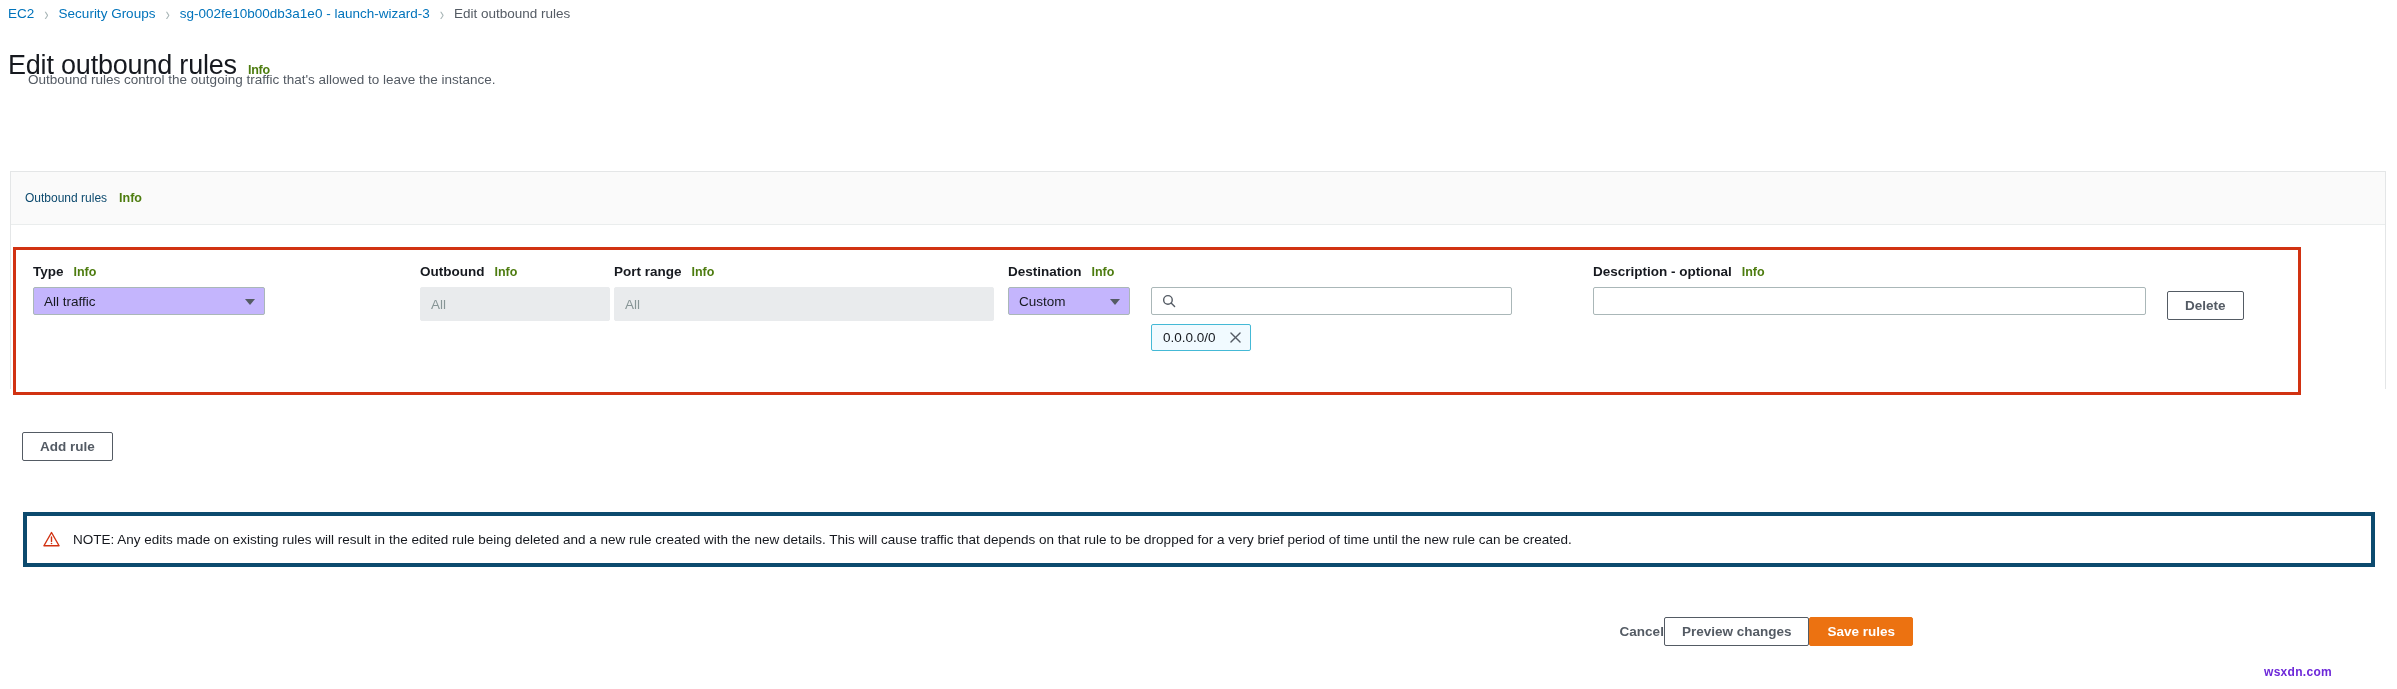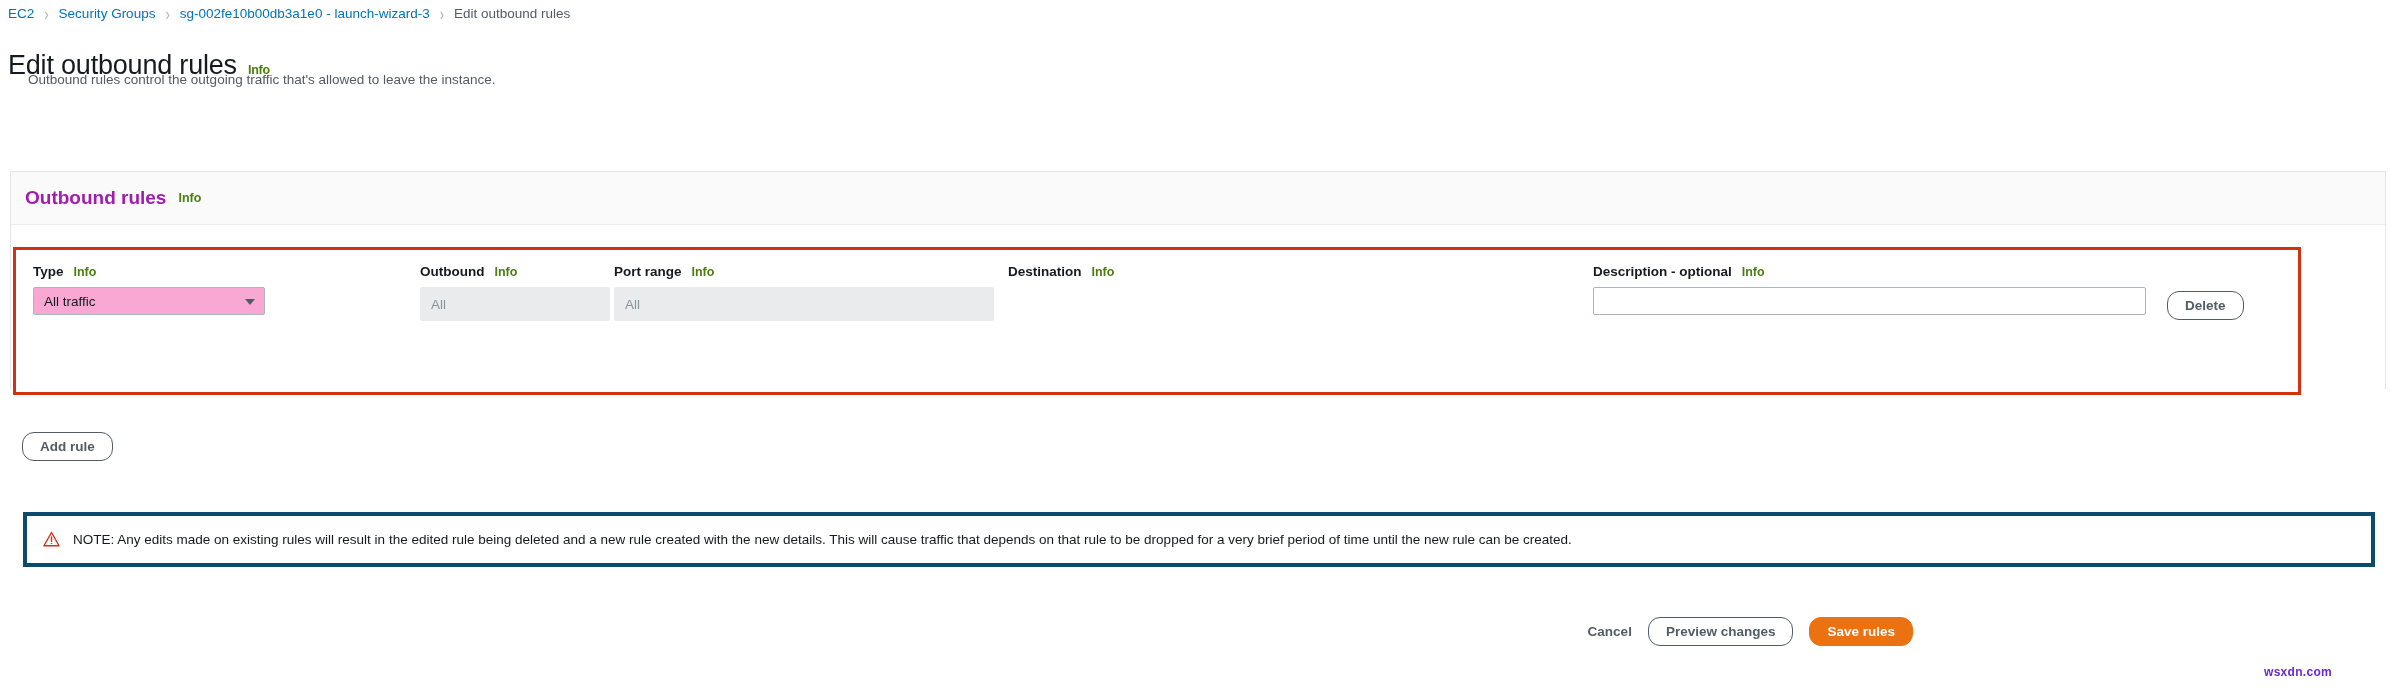--- a/index.html
+++ b/index.html
@@ -50,21 +50,21 @@
     border: 1px solid #e4e6e7;
     border-bottom: none;
   }
   .card-head {
     height: 53px; background: #fafafa;
     border-bottom: 1px solid #eaeded;
     display: flex; align-items: center; padding-left: 14px;
     gap: 12px;
   }
   .card-head-title {
-    font-size: 19px; font-weight: 700; color: #a21caf;
+    font-size: 12px; font-weight: 400; color: #0c4a6e;
   }
 
   
   .rule-region {
     position: absolute; left: 13px; top: 247px;
     width: 2288px; height: 148px;
     border: 3px solid #d13212;
     background: #ffffff;
   }
   .rule-grid {
@@ -74,21 +74,21 @@
   .col-label {
     display: flex; align-items: baseline; gap: 10px;
     font-size: 13.5px; font-weight: 700; color: #16191f;
     margin-bottom: 8px; white-space: nowrap;
   }
 
   
   .select {
     position: relative; height: 28px;
     border: 1px solid #aab7b8; border-radius: 2px;
-    background: #f9a8d4; display: flex; align-items: center;
+    background: #c4b5fd; display: flex; align-items: center;
     padding: 0 26px 0 10px; font-size: 13.5px; color: #16191f;
     cursor: pointer; white-space: nowrap;
   }
   .caret {
     position: absolute; right: 9px; top: 50%;
     width: 0; height: 0; margin-top: -2px;
     border-left: 5px solid transparent;
     border-right: 5px solid transparent;
     border-top: 6px solid #545b64;
   }
@@ -115,21 +115,21 @@
     gap: 13px; height: 27px; padding: 0 8px 0 11px;
     background: #f1faff; border: 1px solid #44b9d6;
     border-radius: 2px; font-size: 13.5px; color: #16191f;
     width: max-content;
   }
   .token-x { cursor: pointer; display: block; }
 
   
   .btn {
     display: inline-flex; align-items: center; justify-content: center;
-    height: 29px; padding: 0 17px; border-radius: 12px;
+    height: 29px; padding: 0 17px; border-radius: 2px;
     font-size: 13.5px; font-weight: 700; cursor: pointer;
     white-space: nowrap;
   }
   .btn-normal {
     background: #ffffff; border: 1px solid #545b64; color: #545b64;
   }
   .btn-primary {
     background: #ec7211; border: 1px solid #ec7211; color: #ffffff;
   }
   .btn-link {
@@ -147,21 +147,21 @@
     background: #ffffff; border: 4px solid #0c4a6e;
     display: flex; align-items: center; gap: 13px;
     padding-left: 16px;
     font-size: 13.5px; color: #16191f;
   }
   .warn-icon { flex: 0 0 auto; display: block; }
 
   
   .footer {
     position: absolute; right: 12px; top: 617px;
-    display: flex; align-items: center; gap: 16px; margin-left: 48px;
+    display: flex; align-items: center;  margin-left: 48px;
   }
   .watermark {
     position: absolute; left: 2264px; top: 665px;
     font-size: 12px; color: #6d28d9; letter-spacing: 0.3px;
     font-family: "Liberation Sans", sans-serif;
     text-shadow: 0 0 2px rgba(255,255,255,0.85);
     pointer-events: none;
     font-weight: bold;
   }
 </style>
@@ -225,20 +225,44 @@
         <div class="input-disabled" style="width:380px;">
           <span>All</span>
         </div>
       </div>
 
       <div class="col" style="left:992px; width:600px;">
         <div class="col-label">
           <span>Destination</span>
           <span class="info-link">Info</span>
         </div>
+        <div style="display:flex; align-items:flex-start; gap:21px;">
+          <div>
+            <div class="select" style="width:122px;">
+              <span>Custom</span>
+              <span class="caret"></span>
+            </div>
+          </div>
+          <div>
+            <div class="input-search" style="width:361px;">
+              <svg class="search-icon" width="14" height="14" viewBox="0 0 16 16">
+                <circle cx="6.8" cy="6.8" r="4.9" fill="none" stroke="#545b64" stroke-width="1.6"></circle>
+                <line x1="10.4" y1="10.4" x2="14.4" y2="14.4" stroke="#545b64" stroke-width="1.6" stroke-linecap="round"></line>
+              </svg>
+              <span></span>
+            </div>
+            <div class="token">
+              <span>0.0.0.0/0</span>
+              <svg class="token-x" width="13" height="13" viewBox="0 0 16 16">
+                <line x1="2.4" y1="2.4" x2="13.6" y2="13.6" stroke="#545b64" stroke-width="1.7" stroke-linecap="round"></line>
+                <line x1="13.6" y1="2.4" x2="2.4" y2="13.6" stroke="#545b64" stroke-width="1.7" stroke-linecap="round"></line>
+              </svg>
+            </div>
+          </div>
+        </div>
       </div>
 
       <div class="col" style="left:1577px; width:553px;">
         <div class="col-label">
           <span>Description - optional</span>
           <span class="info-link">Info</span>
         </div>
         <div class="input-text" style="width:553px;">
           <span></span>
         </div>

